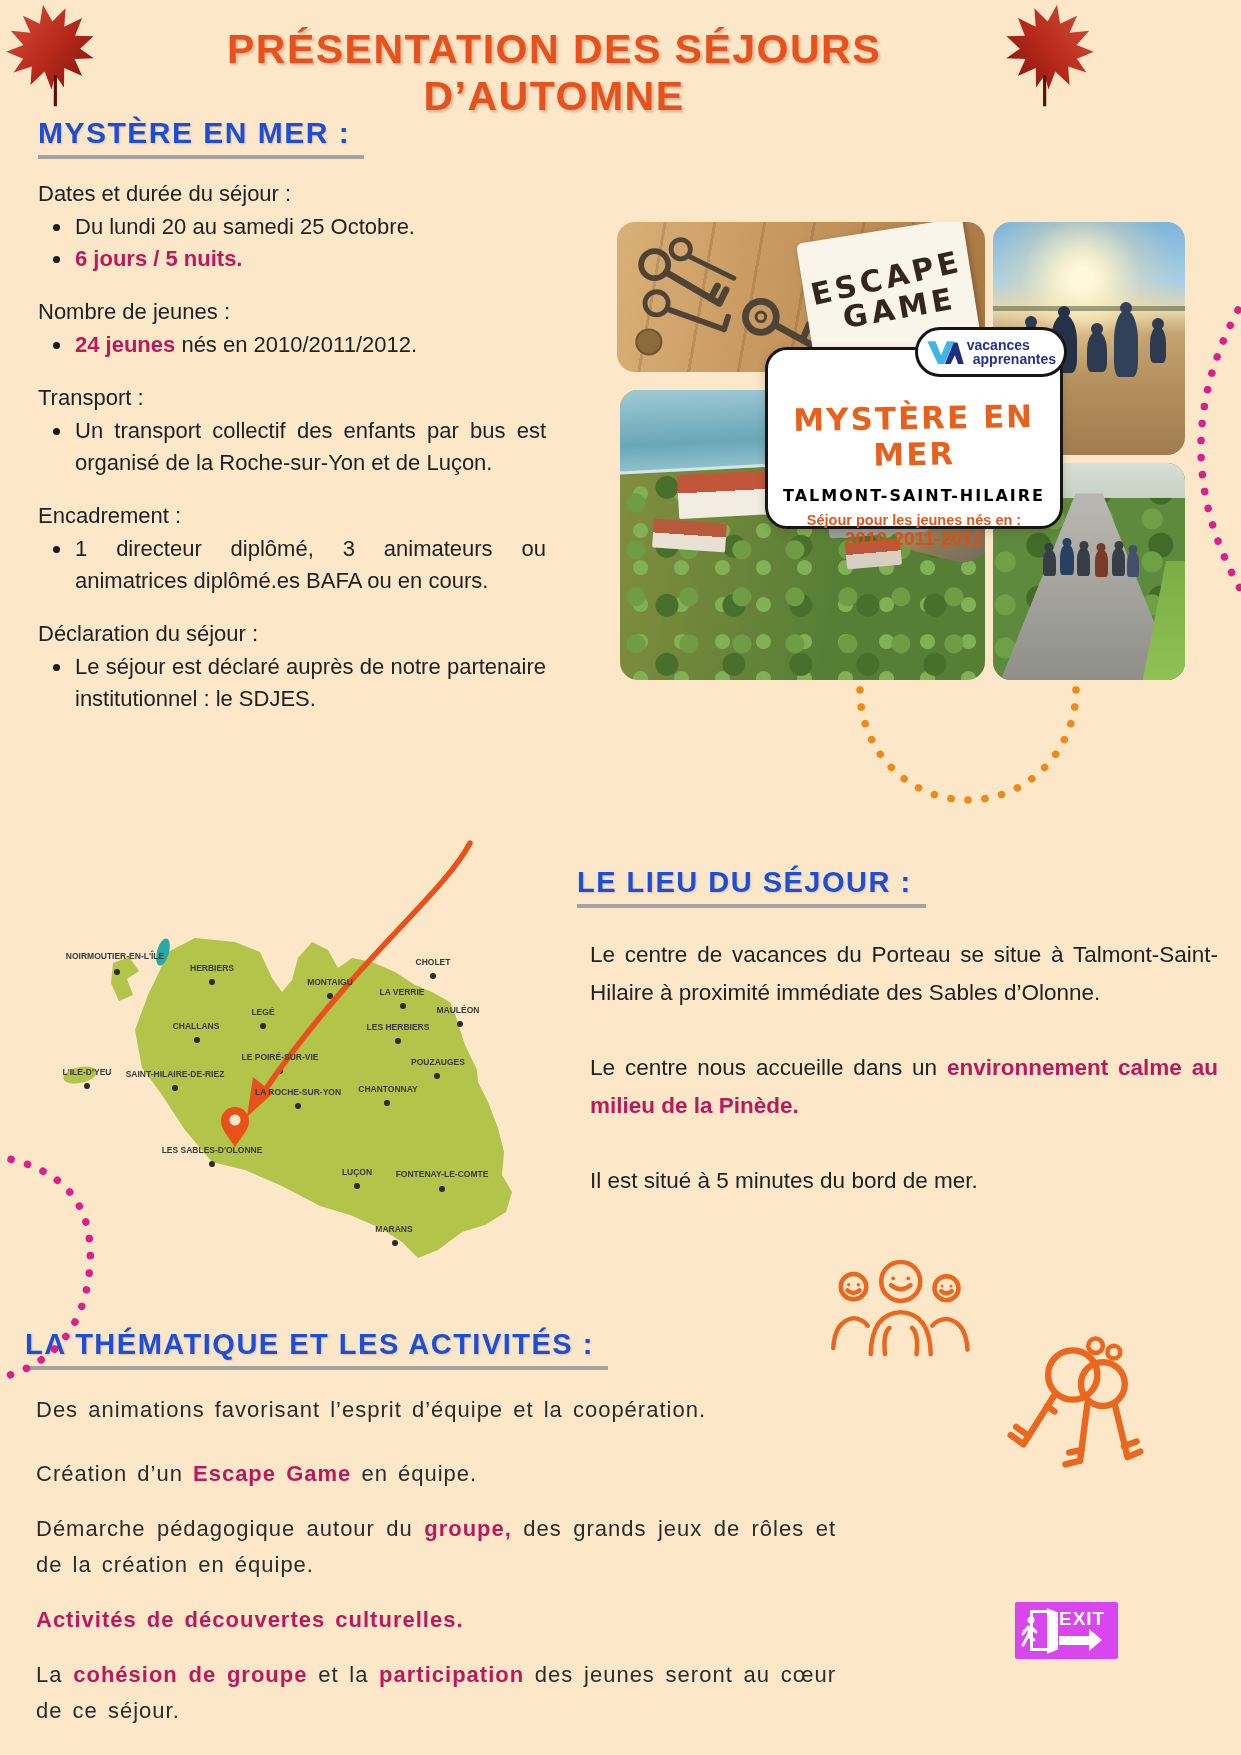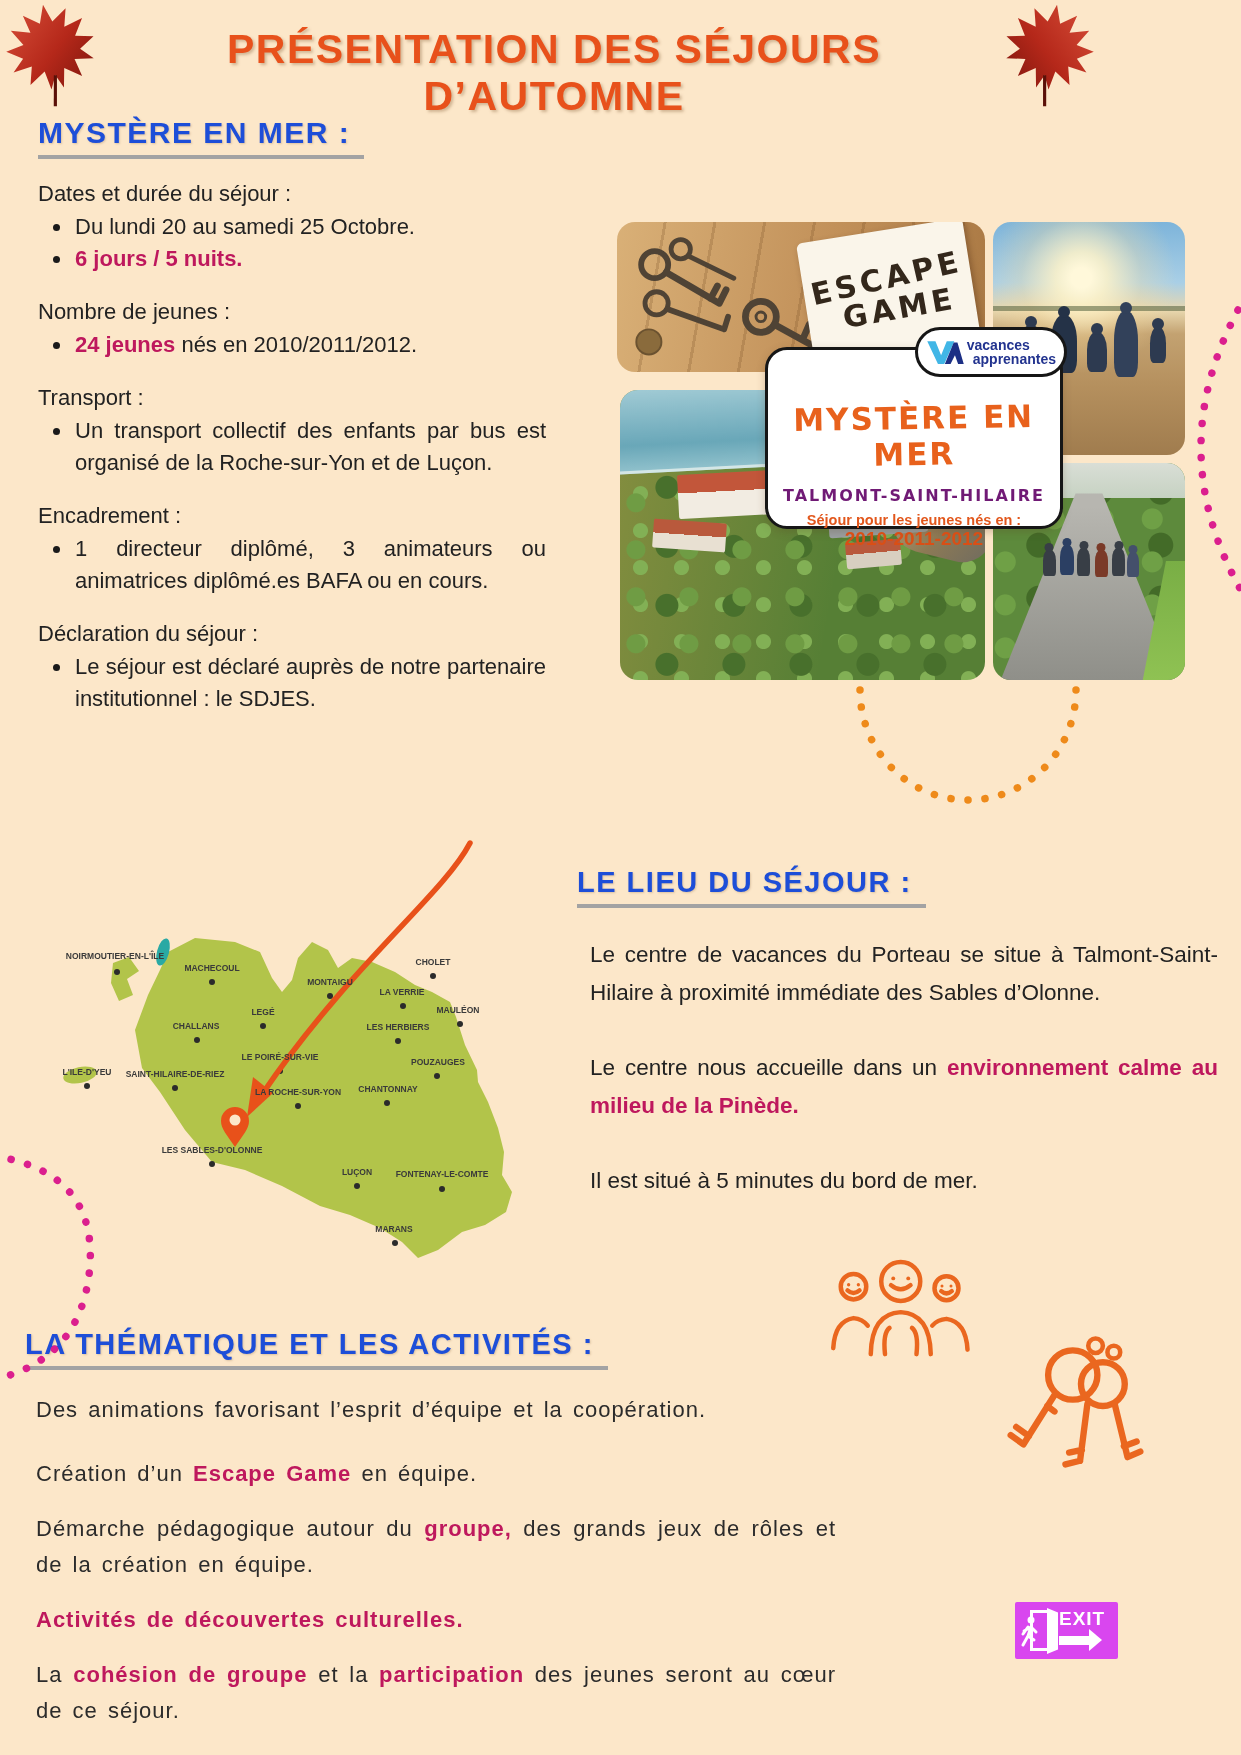--- a/index.html
+++ b/index.html
@@ -89,21 +89,21 @@
   .walker::before { content:""; position:absolute; left:50%; top:-7px; transform:translateX(-50%);
     width:9px; height:9px; border-radius:50%; background:inherit; }
 
   
   .card { position:absolute; left:765px; top:347px; width:298px; height:182px; background:#fff;
     border:3px solid #161616; border-radius:22px; text-align:center; padding-top:38px; z-index:5;
     box-shadow:0 3px 8px rgba(90,60,30,.25); }
   .card-dates { font-size:20px; font-weight:bold; color:#e2571c; letter-spacing:1px; }
   .card-title { font-family:cursive,"DejaVu Sans",sans-serif; font-size:31px; font-weight:bold; color:#e8611c;
     letter-spacing:2px; margin-top:12px; transform:rotate(-1deg); }
-  .card-loc { font-family:cursive,"DejaVu Sans",sans-serif; font-size:16px; font-weight:bold; color:#701a75;
+  .card-loc { font-family:cursive,"DejaVu Sans",sans-serif; font-size:16px; font-weight:bold; color:#000000;
     letter-spacing:2px; margin-top:14px; }
   .card-sub { font-size:14.5px; font-weight:bold; color:#e2571c; margin-top:7px; }
   .card-years { font-size:19px; font-weight:bold; color:#d94f16; }
   .logo-pill { position:absolute; left:915px; top:327px; width:152px; height:50px; background:#fff;
     border:3px solid #161616; border-radius:25px; z-index:6; display:flex; align-items:center; padding:0 8px; gap:3px; }
   .logo-text { color:#22338f; font-weight:bold; font-size:14px; line-height:14px; }
   .logo-text div:nth-child(2){ margin-left:6px; }
 
   
   .lieu-text { position:absolute; left:590px; top:936px; width:628px; font-size:22.5px; line-height:38px; color:#222; }
@@ -299,21 +299,21 @@
           <circle cx="342" cy="361" r="3"></circle>
           <circle cx="427" cy="364" r="3"></circle>
         <circle cx="380" cy="418" r="3"></circle>
       </g>
       <path d="M 455 18 C 428 70, 335 140, 248 268" stroke="#e8511a" stroke-width="5.5" fill="none" stroke-linecap="round"></path>
       <polygon points="232,292 258,268 238,252" fill="#e8511a"></polygon>
       <path d="M220 322 C 212 310, 206 304, 206 296 A 14 14 0 1 1 234 296 C 234 304, 228 310, 220 322 Z" fill="#e8511a"></path>
       <circle cx="220" cy="295" r="5.5" fill="#fce7c9"></circle>
     </svg>
     <span class="city" style="left:100px;top:126px;">NOIRMOUTIER-EN-L'ÎLE</span>
-    <span class="city" style="left:197px;top:138px;">MACHECOUL</span>
+    <span class="city" style="left:197px;top:138px;">HERBIERS</span>
     <span class="city" style="left:315px;top:152px;">MONTAIGU</span>
     <span class="city" style="left:418px;top:132px;">CHOLET</span>
     <span class="city" style="left:387px;top:162px;">LA VERRIE</span>
     <span class="city" style="left:443px;top:180px;">MAULÉON</span>
     <span class="city" style="left:248px;top:182px;">LEGÉ</span>
     <span class="city" style="left:181px;top:196px;">CHALLANS</span>
     <span class="city" style="left:383px;top:197px;">LES HERBIERS</span>
     <span class="city" style="left:265px;top:227px;">LE POIRÉ-SUR-VIE</span>
     <span class="city" style="left:423px;top:232px;">POUZAUGES</span>
     <span class="city" style="left:72px;top:242px;">L'ILE-D'YEU</span>

